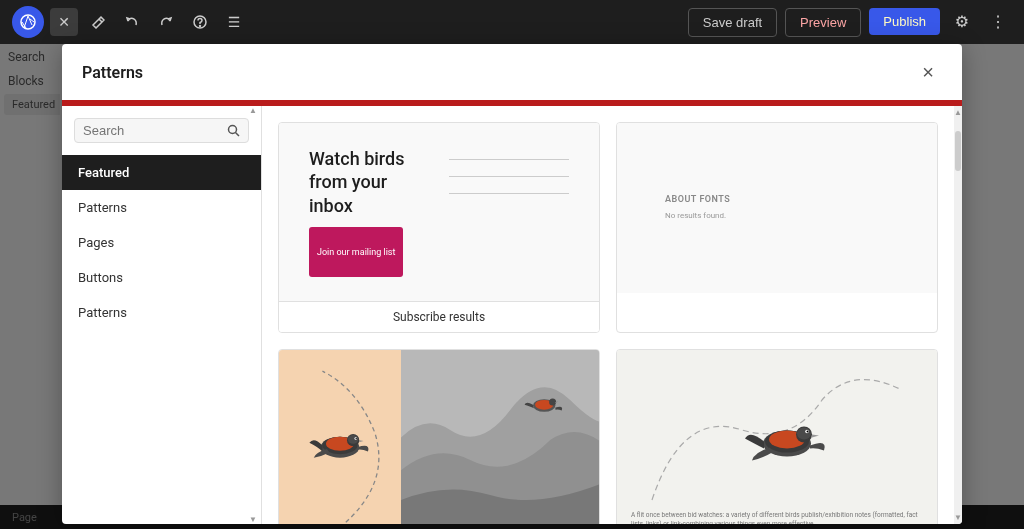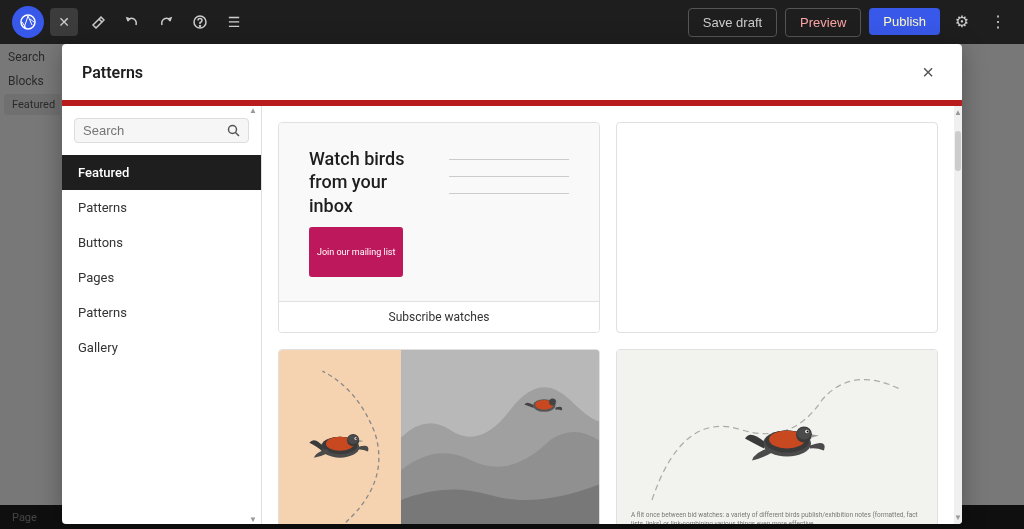--- a/index.html
+++ b/index.html
@@ -441,24 +441,23 @@
               <svg width="13" height="13" viewBox="0 0 13 13" fill="none" stroke="#555" stroke-width="1.5">
                 <circle cx="5.5" cy="5.5" r="4"></circle>
                 <path d="M8.5 8.5 L12 12"></path>
               </svg>
             </button>
           </div>
         </div>
         <div class="category-list">
           <div class="category-item active">Featured</div>
           <div class="category-item">Patterns</div>
+          <div class="category-item">Pages</div>
           <div class="category-item">Buttons</div>
-          <div class="category-item">Pages</div>
           <div class="category-item">Patterns</div>
-          <div class="category-item">Gallery</div>
         </div>
       </div>
 
       <div class="patterns-grid-wrap">
 
         <div class="pattern-card">
           <div class="pattern-preview preview-subscribe">
             <div style="display:flex;width:100%;gap:20px;align-items:flex-start;">
               <div style="flex:1;">
                 <div class="subscribe-title">Watch birds<br>from your inbox</div>
@@ -466,24 +465,30 @@
                   <span class="subscribe-btn">Join our mailing list</span>
                 </div>
               </div>
               <div style="flex:1;display:flex;flex-direction:column;gap:8px;padding-top:8px;">
                 <div class="subscribe-line"></div>
                 <div class="subscribe-line"></div>
                 <div class="subscribe-line"></div>
               </div>
             </div>
           </div>
-          <div class="pattern-label">Subscribe watches</div>
+          <div class="pattern-label">Subscribe results</div>
         </div>
 
         <div class="pattern-card">
+          <div class="pattern-preview preview-featured-posts" style="min-height:170px;align-items:flex-start;">
+            <div style="padding:20px 24px;width:100%;">
+              <div style="font-size:9px;color:#888;font-weight:600;letter-spacing:0.5px;margin-bottom:6px;">ABOUT FONTS</div>
+              <div style="font-size:8px;color:#999;line-height:1.5;">No results found.</div>
+            </div>
+          </div>
         </div>
 
         <div class="pattern-card">
           <div class="pattern-preview" style="min-height:190px;padding:0;">
             <div style="display:flex;width:100%;height:190px;overflow:hidden;">
 
               <div style="width:38%;background:#f5d3b0;position:relative;display:flex;align-items:center;justify-content:center;">
 
                 <svg style="position:absolute;top:0;left:0;width:100%;height:100%;" viewBox="0 0 140 190" fill="none">
                   <path d="M 70 190 Q 130 140 110 80 Q 90 30 50 10" stroke="#888" stroke-width="1.5" stroke-dasharray="5,4" fill="none"></path>

